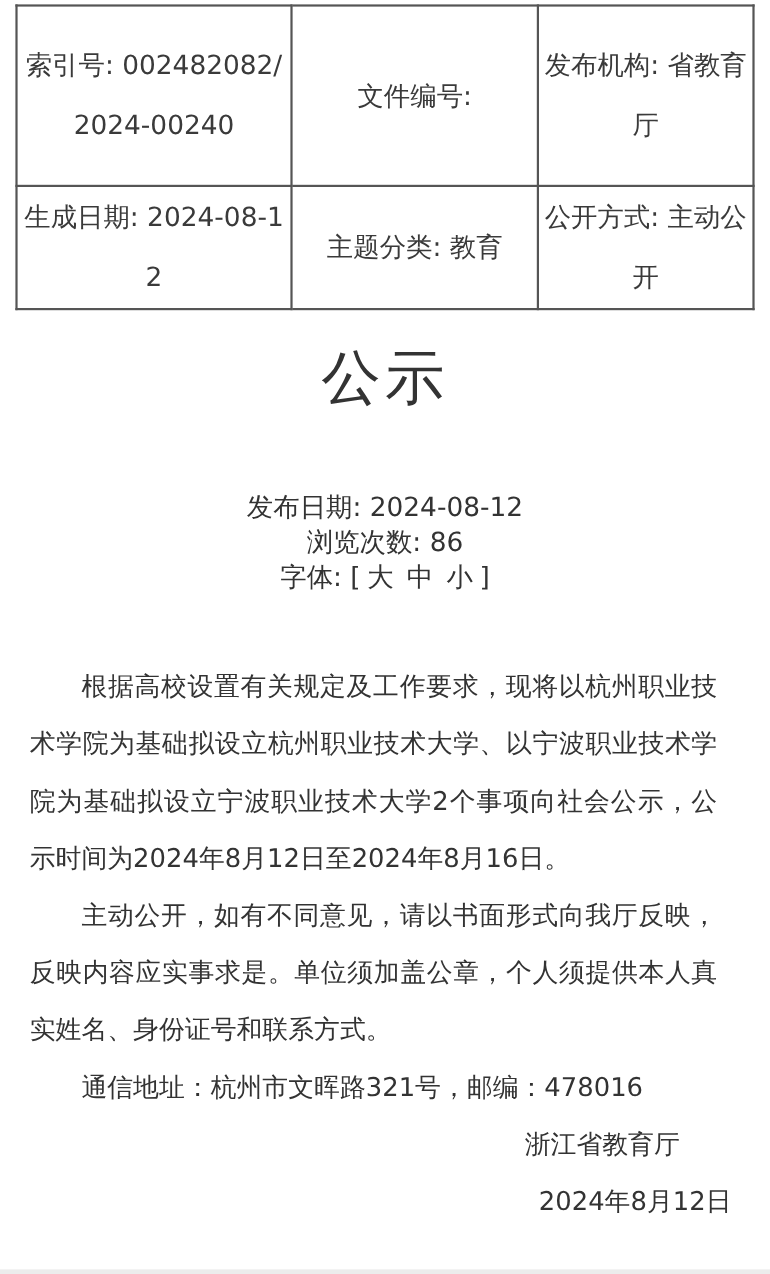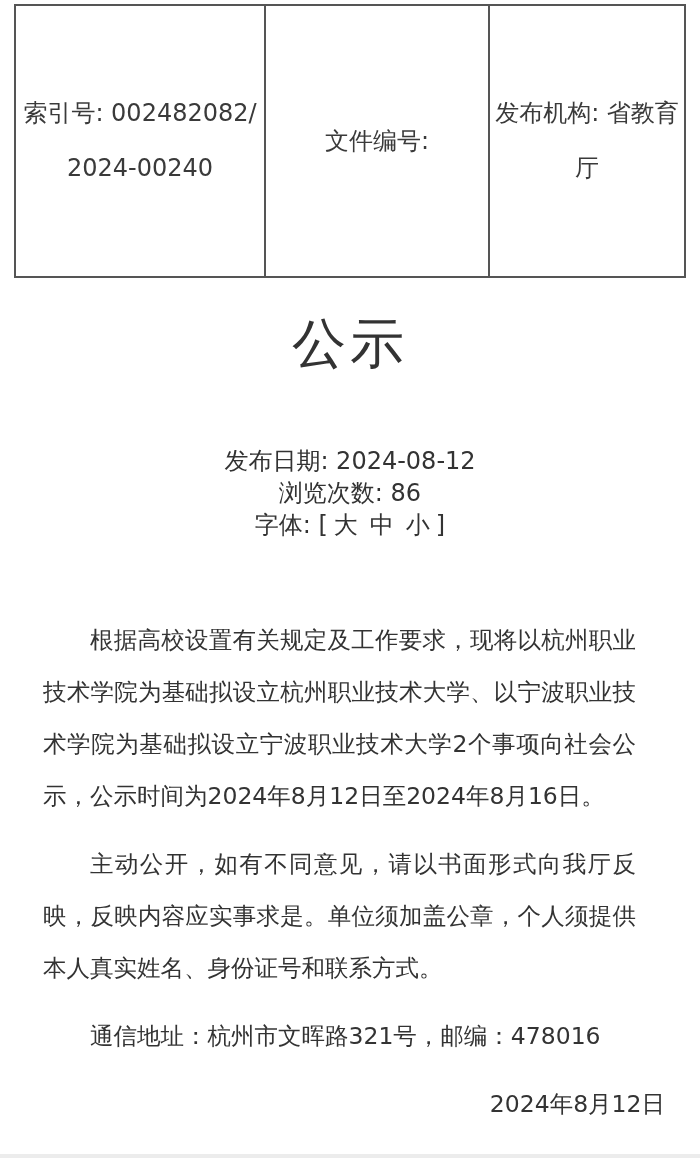--- a/index.html
+++ b/index.html
@@ -24,50 +24,56 @@
   }
   .info {
     position:absolute; left:0; width:700px; top:445px; text-align:center;
     font-size:24px; line-height:32px; color:#333333;
   }
   .info .font-size-option { cursor:pointer; padding:0 6px; }
   .content {
     position:absolute; left:27px; width:625px; top:598px;
     font-size:23.5px; line-height:52px; color:#333333;
   }
-  .content p { margin:16px; text-indent:2em; text-align:justify; }
+  .content p { margin:0; text-indent:2em; text-align:justify; }
   .content p.sig { text-align:right; text-indent:0; padding-right:34px; }
   .content p.date { text-align:right; text-indent:0; margin-right:-13px; }
   .bottom-bar {
     position:absolute; left:0; bottom:0; width:700px; height:4px; background:#ececec;
   }
 </style>
 </head>
 <body>
 
 <table class="meta-table">
   <tbody>
       <tr class="r1">
     <td style="width:240px">索引号: 002482082/2024-00240</td>
     <td style="width:214px">文件编号:</td>
     <td>发布机构: 省教育厅</td>
+  </tr>
+  <tr class="r2">
+    <td>生成日期: 2024-08-12</td>
+    <td>主题分类: 教育</td>
+    <td>公开方式: 主动公开</td>
   </tr>
 </tbody>
   </table>
 
 <div class="title">公示</div>
 
 <div class="info">
   <div>发布日期: 2024-08-12</div>
   <div>浏览次数: 86</div>
   <div>
     <span>字体: [</span><span class="font-size-option">大</span><span class="font-size-option">中</span><span class="font-size-option">小</span><span>]</span>
   </div>
 </div>
 
 <div class="content">
   <p>根据高校设置有关规定及工作要求，现将以杭州职业技术学院为基础拟设立杭州职业技术大学、以宁波职业技术学院为基础拟设立宁波职业技术大学2个事项向社会公示，公示时间为2024年8月12日至2024年8月16日。</p>
   <p>主动公开，如有不同意见，请以书面形式向我厅反映，反映内容应实事求是。单位须加盖公章，个人须提供本人真实姓名、身份证号和联系方式。</p>
   <p>通信地址：杭州市文晖路321号，邮编：478016</p>
+  <p class="sig">浙江省教育厅</p>
   <p class="date">2024年8月12日</p>
 </div>
 
 <div class="bottom-bar"></div>
 
 </body></html>

